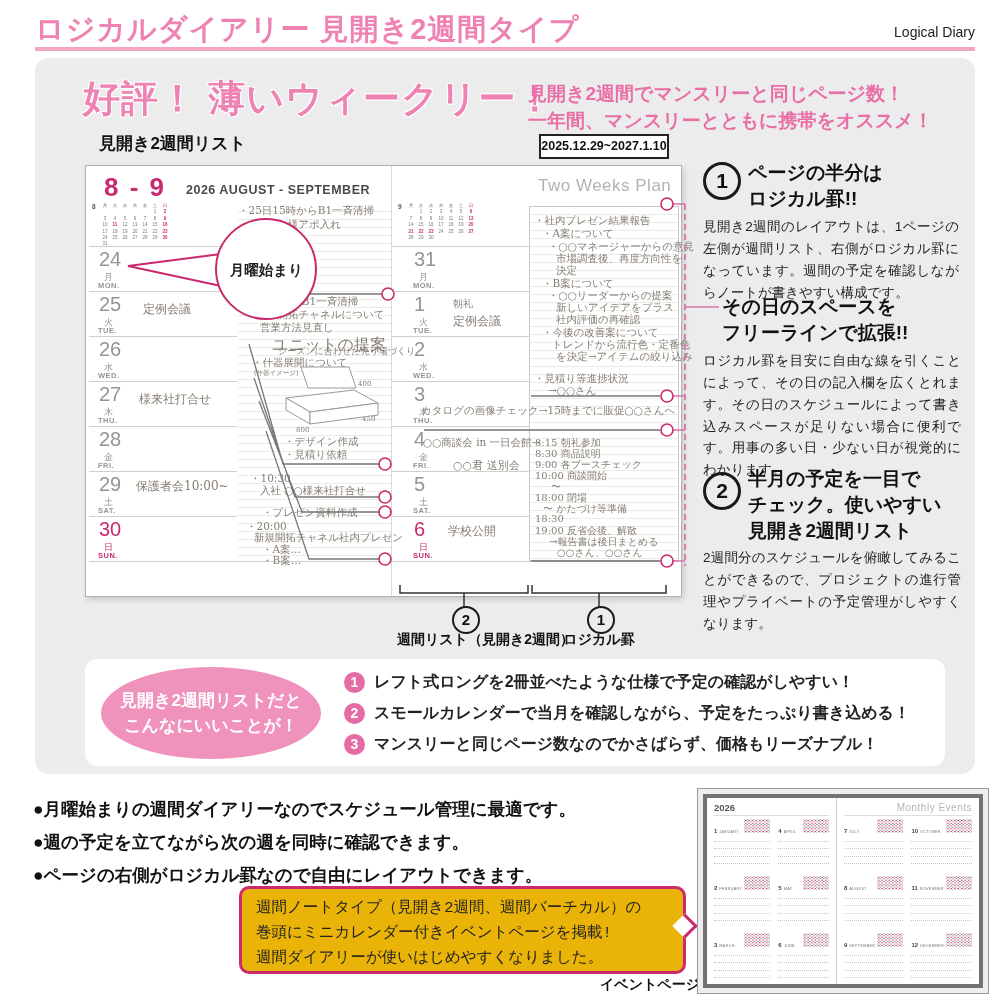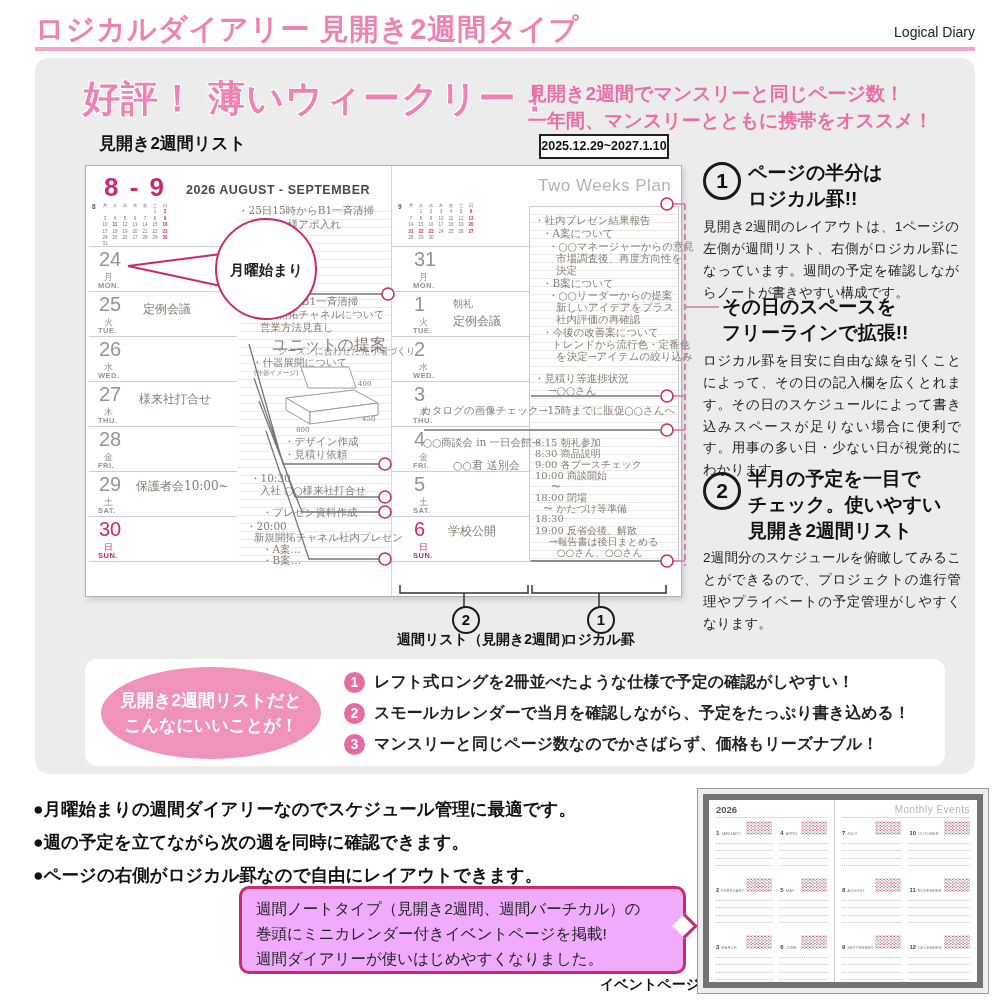--- a/index.html
+++ b/index.html
@@ -43,29 +43,29 @@
   .benefit-ellipse{left:101px;top:667px;width:220px;height:92px;background:#ef93bc;border-radius:50%;
                    display:flex;flex-direction:column;align-items:center;justify-content:center;
                    font-size:17px;font-weight:bold;color:#fff;line-height:25px;}
   .feat-row{display:flex;align-items:center;gap:9px;}
   .fnum{width:21px;height:21px;background:#e46ba3;color:#fff;border-radius:50%;flex:none;
         font-size:14px;font-weight:bold;text-align:center;line-height:21px;}
   .ftext{font-size:16px;font-weight:bold;color:#222;white-space:nowrap;}
   
   .bullets{left:33px;top:793px;font-size:17.5px;font-weight:bold;color:#111;line-height:33px;}
   
-  .sbubble{left:239px;top:886px;width:447px;height:88px;background:#f0abfc;border:3px solid #cc2a6e;
-           border-radius:10px;box-sizing:border-box;padding:7px 14px;}
+  .sbubble{left:239px;top:886px;width:447px;height:88px;background:#eab308;border:3px solid #cc2a6e;
+           border-radius:10px;box-sizing:border-box;padding:7px 14px;font-family:Liberation Mono, monospace;}
   .sbubble div{font-size:15.5px;color:#222;line-height:25px;white-space:nowrap;}
   .stail{left:676px;top:917px;width:15px;height:15px;background:#fff;border-top:3px solid #cc2a6e;
          border-right:3px solid #cc2a6e;transform:rotate(45deg);}
   .scaption{left:600px;top:976px;font-size:14px;font-weight:bold;color:#111;}
   
   .ethumb{left:697px;top:788px;width:292px;height:206px;background:#eee;border:1px solid #999;box-sizing:border-box;padding:5px;}
-  .espread{display:flex;width:100%;height:100%;background:#fff;border:6px solid #737373;box-sizing:border-box;}
+  .espread{display:flex;width:100%;height:100%;background:#fff;border:4px solid #737373;box-sizing:border-box;}
   .epage{flex:1;position:relative;padding:4px 7px;box-sizing:border-box;}
   .egutter{width:1px;background:#ccc;}
   .ehead{display:flex;justify-content:space-between;align-items:baseline;border-bottom:1px solid #ddd;padding-bottom:2px;}
   .eyear{font-size:9.5px;font-weight:bold;color:#555;}
   .etitle{font-size:10px;color:#b5b5b5;letter-spacing:.5px;}
   .egrid{display:grid;grid-template-columns:1fr 1fr;column-gap:8px;row-gap:4px;margin-top:3px;}
   .mhead{display:flex;align-items:baseline;gap:2px;}
   .mnum{font-size:6px;font-weight:bold;color:#444;}
   .mname{font-size:3.8px;color:#777;letter-spacing:.3px;}
   .mdots{margin-left:auto;width:26px;height:14px;

